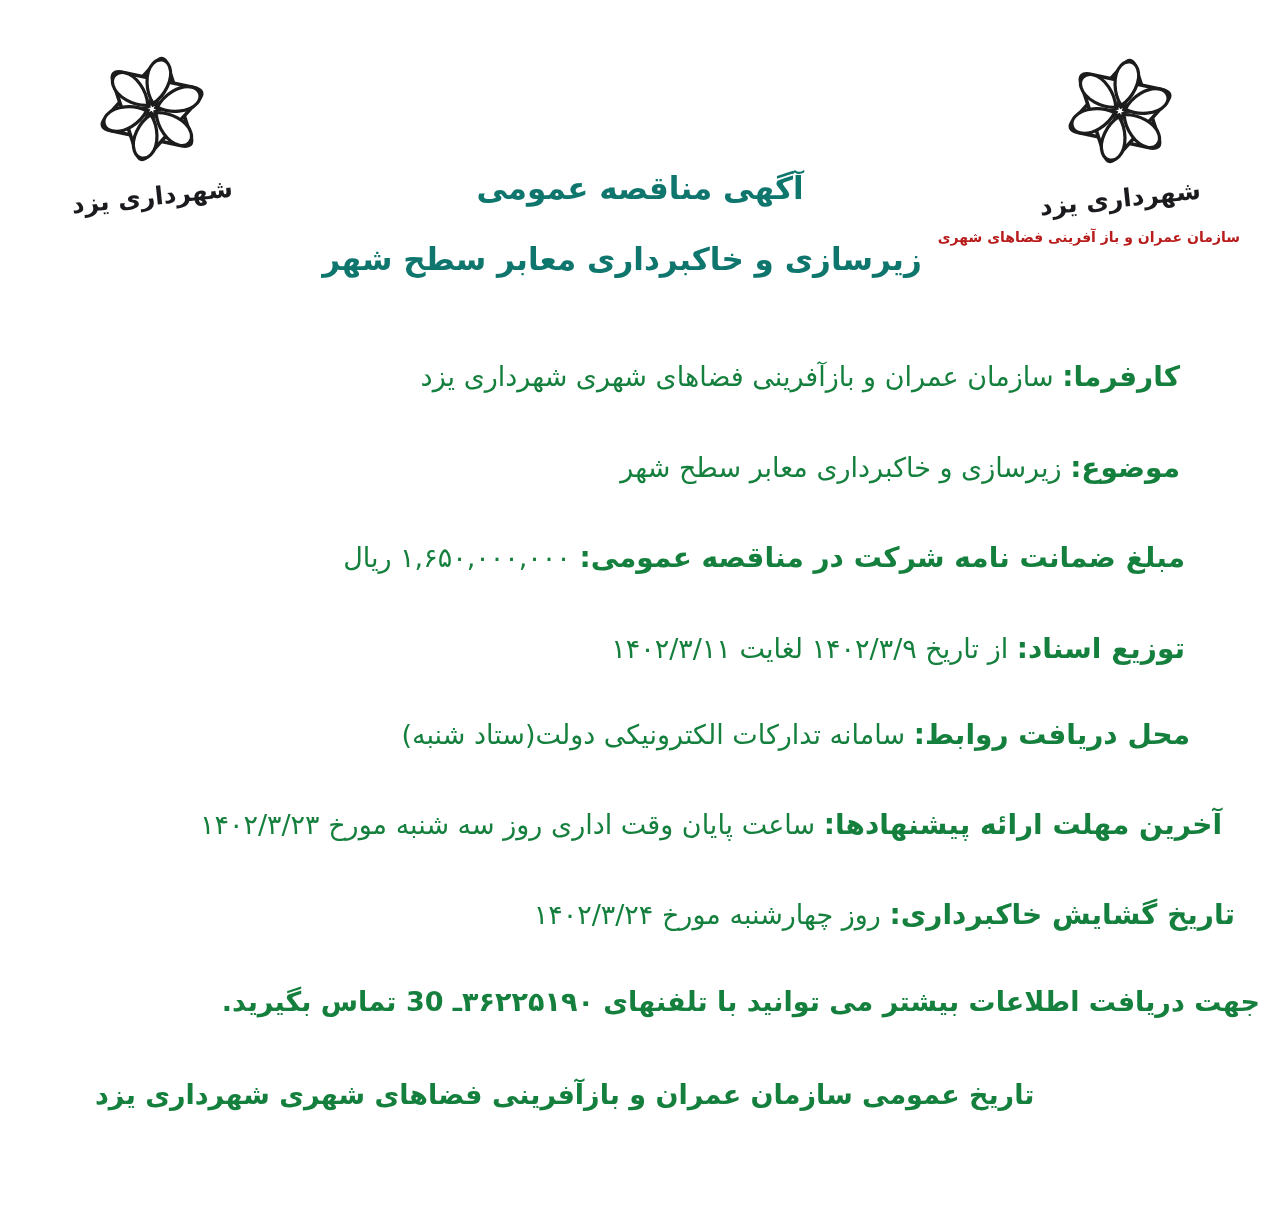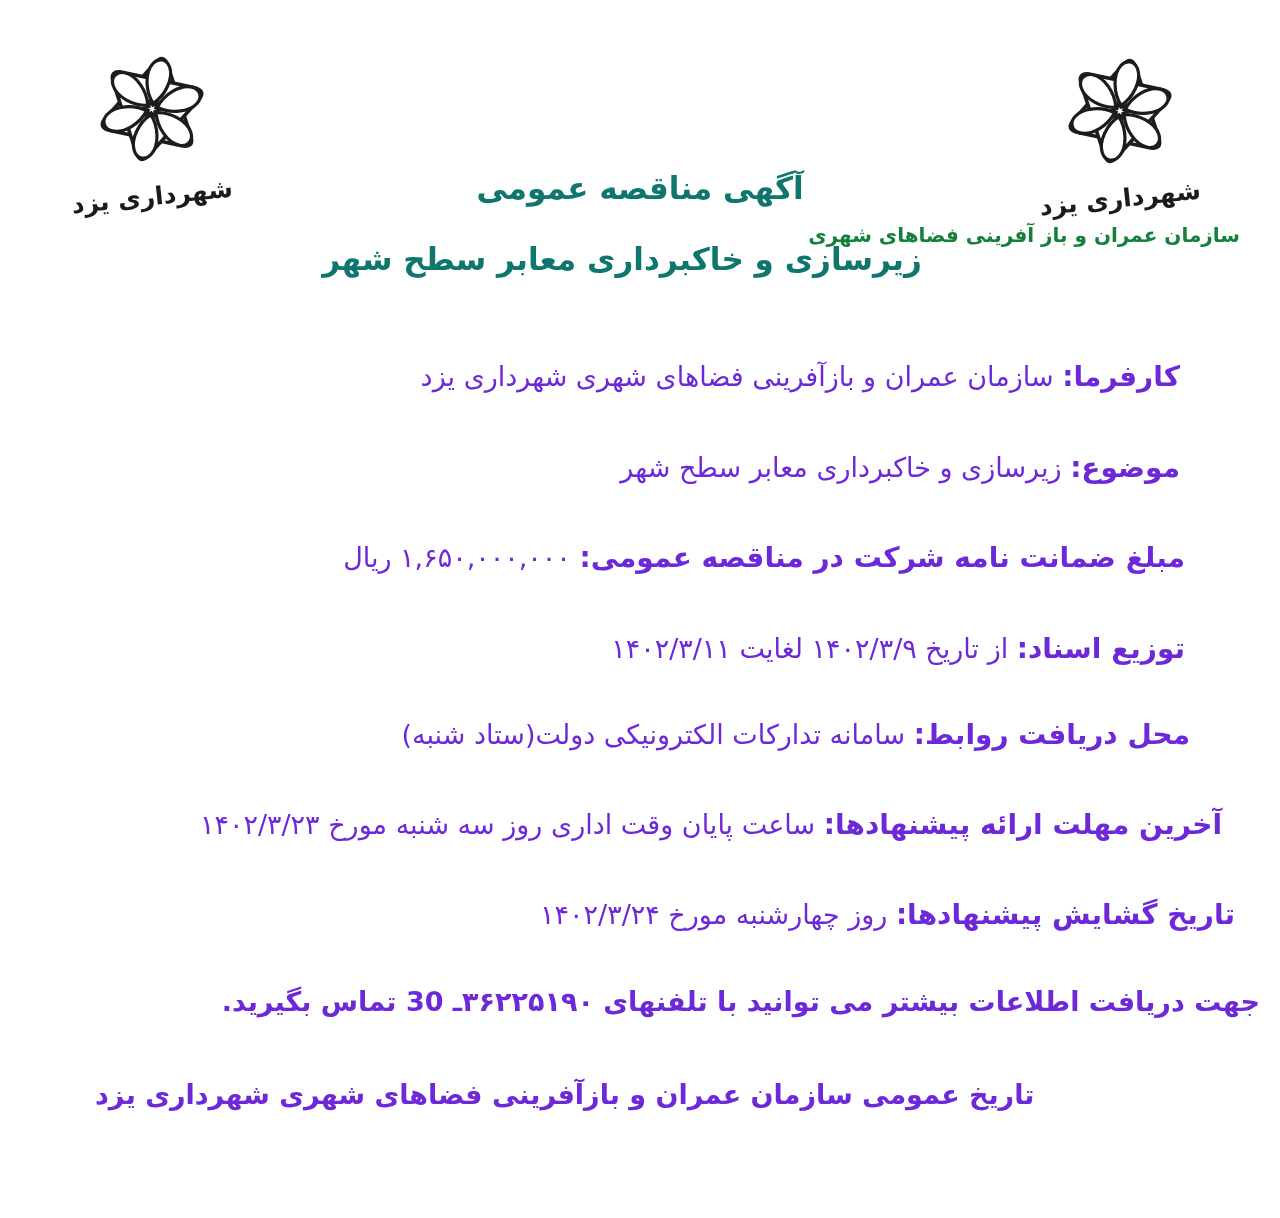--- a/index.html
+++ b/index.html
@@ -22,24 +22,24 @@
     margin-top: 2px;
     font-size: 25px;
     font-weight: 700;
     letter-spacing: -1px;
     transform: rotate(-6deg);
     color: #1b1b1f;
     direction: rtl;
     white-space: nowrap;
   }
   .logo-subcaption {
-    margin-top: 10px;
-    font-size: 20px;
+    margin-top: 16px;
+    font-size: 14px;
     font-weight: 700;
-    color: #15803d;
+    color: #b91c1c;
     direction: rtl;
     white-space: nowrap;
   }
 
   
   .title1, .title2 {
     position: absolute;
     left: 0;
     width: 1280px;
     text-align: center;
@@ -50,21 +50,21 @@
   }
   .title1 { top: 170px; font-size: 31px; }
   .title2 { top: 241px; font-size: 31px; left: -18px; }
 
   
   .line {
     position: absolute;
     direction: rtl;
     white-space: nowrap;
     font-size: 27px;
-    color: #6d28d9;
+    color: #15803d;
   }
   .line .lbl { font-weight: 700; font-size: 28px; }
   .line .val { font-weight: 500; }
 
   .l1 { top: 360px;  right: 100px; }
   .l2 { top: 451px;  right: 100px; }
   .l3 { top: 541px;  right: 95px; }
   .l4 { top: 632px;  right: 95px; }
   .l5 { top: 718px;  right: 90px; }
   .l6 { top: 808px;  right: 58px; text-align: right; }
@@ -140,21 +140,21 @@
     <span class="lbl">محل دریافت روابط:</span>
     <span class="val">سامانه تدارکات الکترونیکی دولت(ستاد شنبه)</span>
   </div>
 
   <div class="line l6">
     <span class="lbl">آخرین مهلت ارائه پیشنهادها:</span>
     <span class="val">ساعت پایان  وقت اداری  روز سه شنبه مورخ ۱۴۰۲/۳/۲۳</span>
   </div>
 
   <div class="line l7">
-    <span class="lbl">تاریخ گشایش پیشنهادها:</span>
+    <span class="lbl">تاریخ گشایش خاکبرداری:</span>
     <span class="val">روز چهارشنبه  مورخ ۱۴۰۲/۳/۲۴</span>
   </div>
 
   <div class="line l8">جهت دریافت اطلاعات بیشتر می توانید با تلفنهای ۳۶۲۲۵۱۹۰ـ 30 تماس بگیرید.</div>
 
   <div class="line l9">تاریخ عمومی سازمان عمران و بازآفرینی فضاهای شهری شهرداری یزد</div>
 
 </div>
 
 </body></html>

